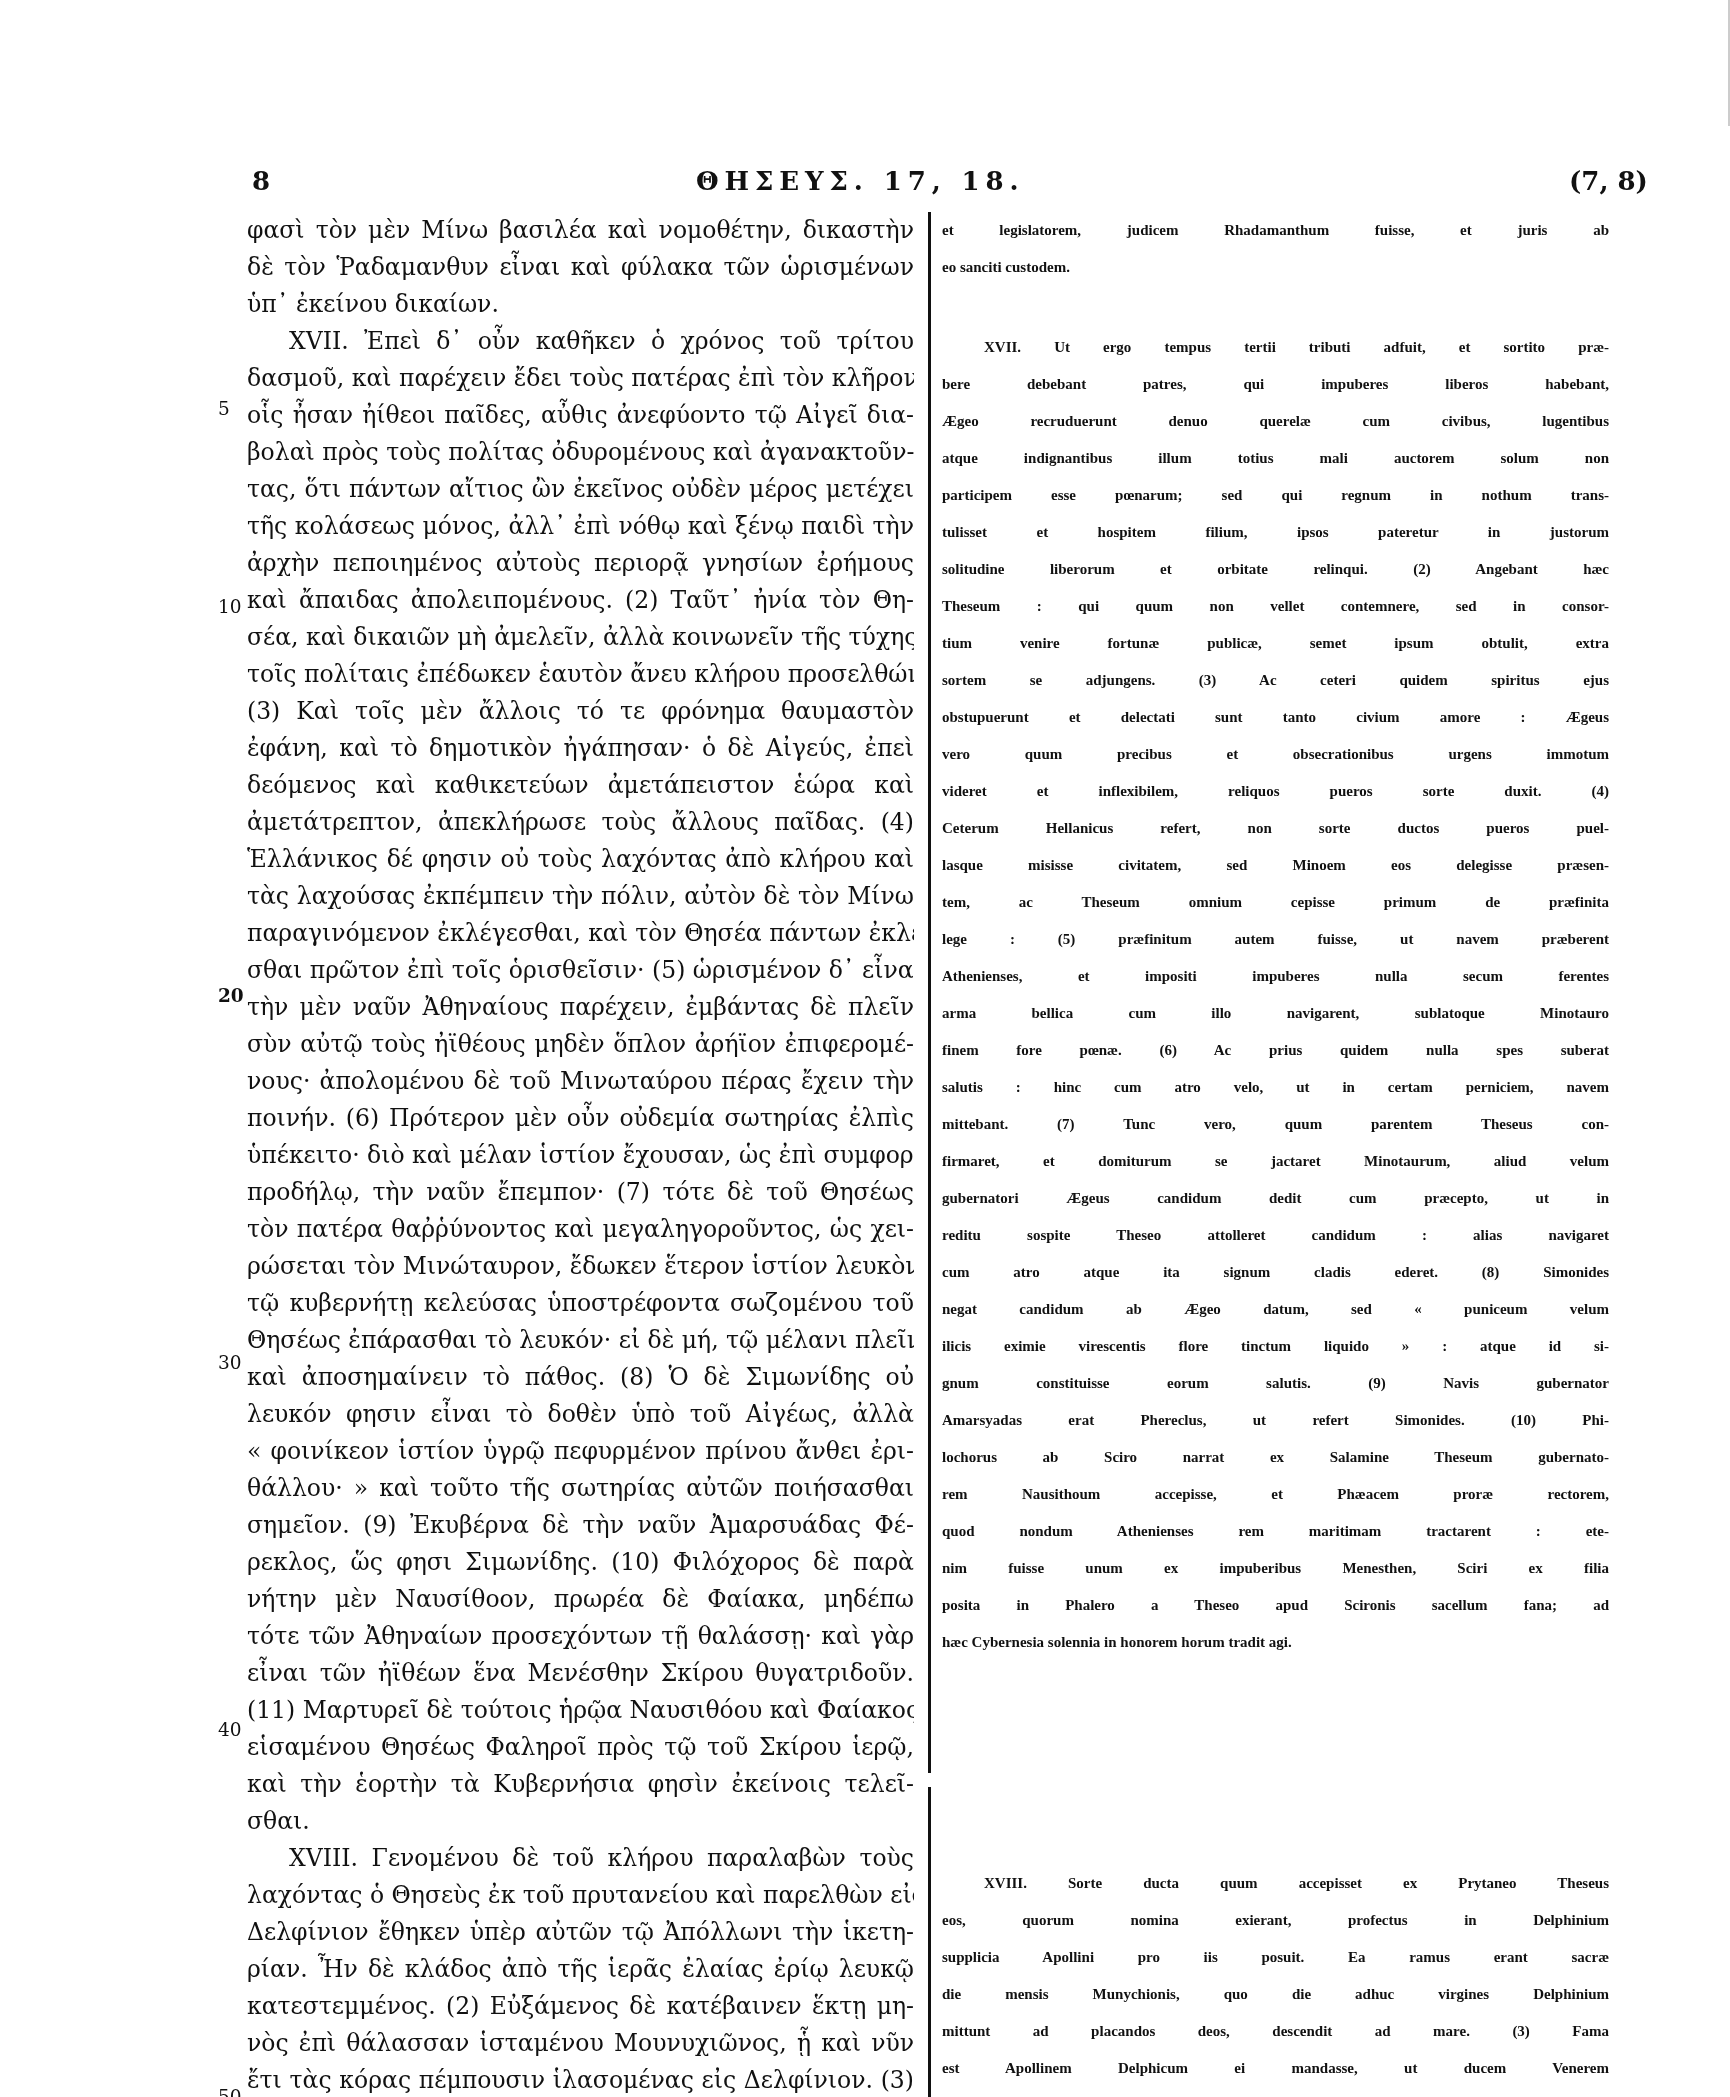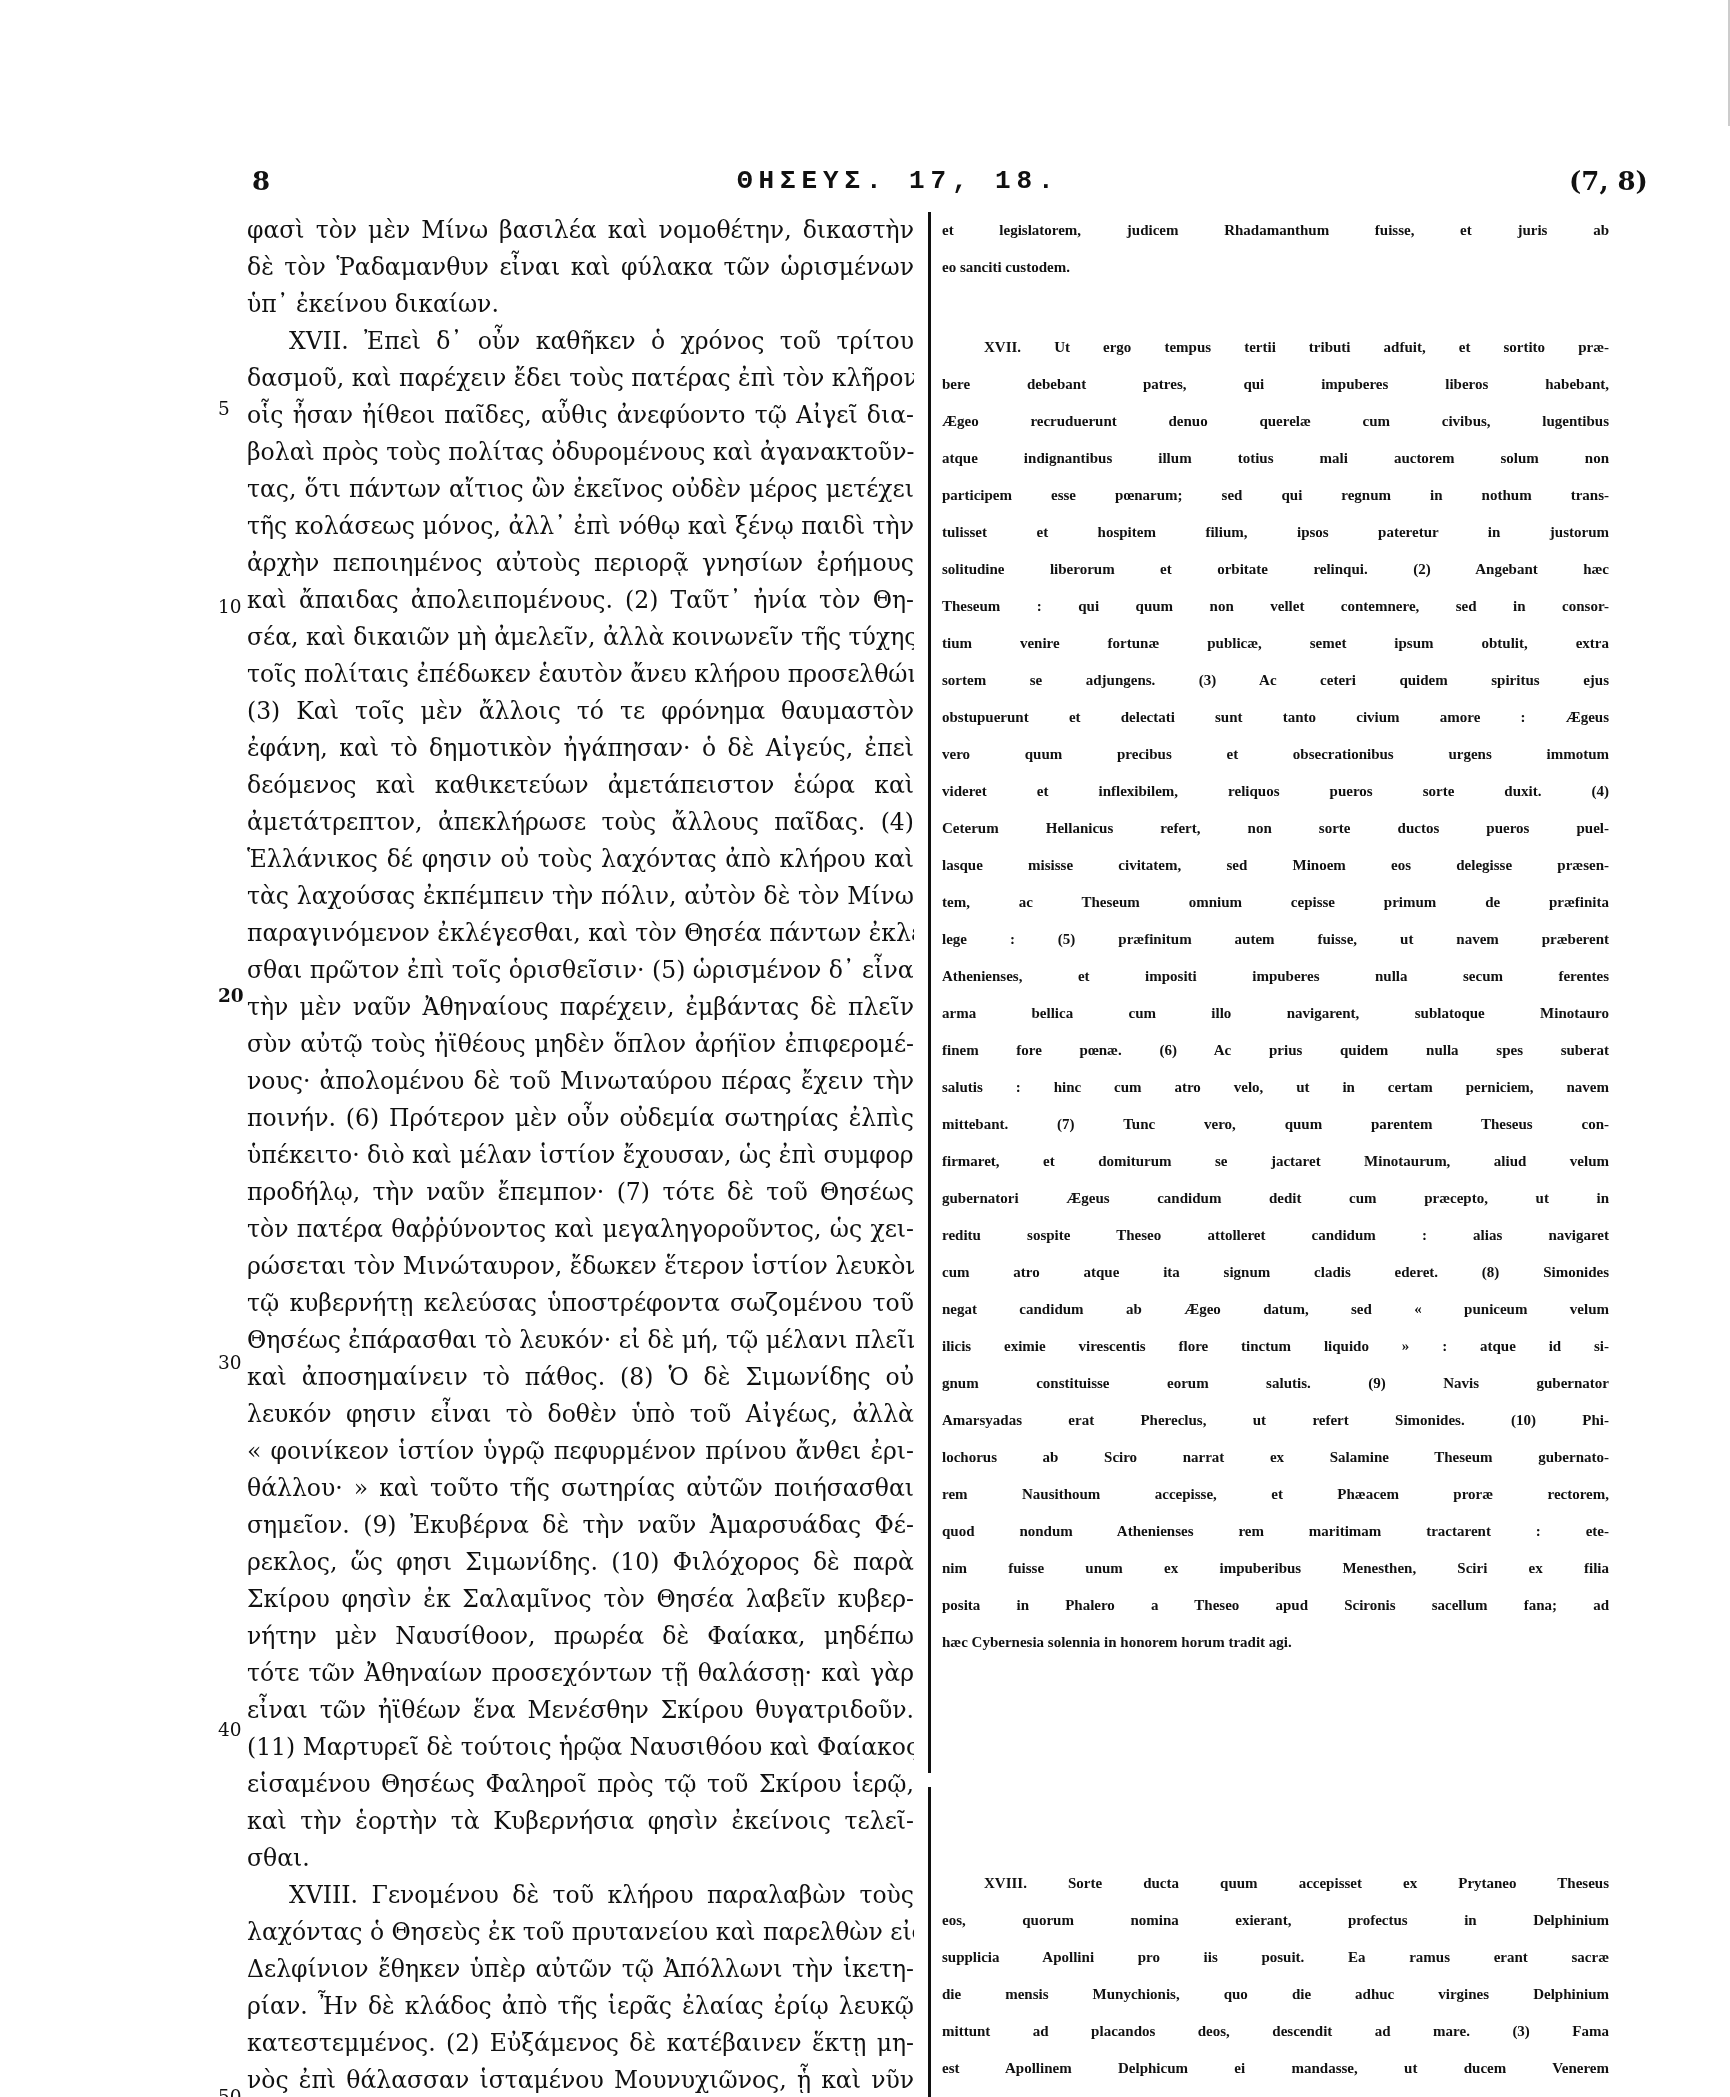--- a/index.html
+++ b/index.html
@@ -1,19 +1,19 @@
 <!DOCTYPE html>
 <html style="font-size:6.7px"><head>
 <meta charset="utf-8">
 <style>
   html, body { margin:0; padding:0; background:#ffffff; }
   body { width:1730px; height:2563px; position:relative; overflow:hidden; color:#111; }
   .hdr { position:absolute; top:166px; font-family:"DejaVu Serif", serif; font-weight:bold; font-size:26px; }
   #pg { left:252px; }
-  #title { left:737px; letter-spacing:5.9px;font-family:Liberation Mono, monospace; }
+  #title { left:696px; letter-spacing:5.9px; }
   #pgref { left:1569px; }
   .col { position:absolute; font-family:"DejaVu Serif", serif; font-size:23.5px; line-height:37px; }
   .greek { left:247px; top:212px; width:667px; }
   .latin { font-family:"Liberation Serif", serif; font-weight:bold; font-size:15px; left:942px; width:667px; }
   .latin1 { top:212px; }
   .latin2 { top:329px; }
   .latin3 { top:1865px; }
   .ln { display:block; white-space:nowrap; text-align:justify; text-align-last:justify; height:37px; overflow:hidden; }
   .ln.last { text-align-last:left; }
   .ln.ind { text-indent:42px; }
@@ -68,21 +68,20 @@
     <span class="ln">τὸν πατέρα θαῤῥύνοντος καὶ μεγαληγοροῦντος, ὡς χει-</span>
     <span class="ln">ρώσεται τὸν Μινώταυρον, ἔδωκεν ἕτερον ἱστίον λευκὸν</span>
     <span class="ln">τῷ κυβερνήτῃ κελεύσας ὑποστρέφοντα σωζομένου τοῦ</span>
     <span class="ln">Θησέως ἐπάρασθαι τὸ λευκόν· εἰ δὲ μή, τῷ μέλανι πλεῖν</span>
     <span class="ln">καὶ ἀποσημαίνειν τὸ πάθος. (8) Ὁ δὲ Σιμωνίδης οὐ</span>
     <span class="ln">λευκόν φησιν εἶναι τὸ δοθὲν ὑπὸ τοῦ Αἰγέως, ἀλλὰ</span>
     <span class="ln">« φοινίκεον ἱστίον ὑγρῷ πεφυρμένον πρίνου ἄνθει ἐρι-</span>
     <span class="ln">θάλλου· » καὶ τοῦτο τῆς σωτηρίας αὐτῶν ποιήσασθαι</span>
     <span class="ln">σημεῖον. (9) Ἐκυβέρνα δὲ τὴν ναῦν Ἀμαρσυάδας Φέ-</span>
     <span class="ln">ρεκλος, ὥς φησι Σιμωνίδης. (10) Φιλόχορος δὲ παρὰ</span>
-    <span class="ln">Σκίρου φησὶν ἐκ Σαλαμῖνος τὸν Θησέα λαβεῖν κυβερ-</span>
     <span class="ln">νήτην μὲν Ναυσίθοον, πρωρέα δὲ Φαίακα, μηδέπω</span>
     <span class="ln">τότε τῶν Ἀθηναίων προσεχόντων τῇ θαλάσσῃ· καὶ γὰρ</span>
     <span class="ln">εἶναι τῶν ἠϊθέων ἕνα Μενέσθην Σκίρου θυγατριδοῦν.</span>
     <span class="ln">(11) Μαρτυρεῖ δὲ τούτοις ἡρῷα Ναυσιθόου καὶ Φαίακος</span>
     <span class="ln">εἱσαμένου Θησέως Φαληροῖ πρὸς τῷ τοῦ Σκίρου ἱερῷ,</span>
     <span class="ln">καὶ τὴν ἑορτὴν τὰ Κυβερνήσια φησὶν ἐκείνοις τελεῖ-</span>
     <span class="ln last">σθαι.</span>
     <span class="ln ind">XVIII. Γενομένου δὲ τοῦ κλήρου παραλαβὼν τοὺς</span>
     <span class="ln">λαχόντας ὁ Θησεὺς ἐκ τοῦ πρυτανείου καὶ παρελθὼν εἰς</span>
     <span class="ln">Δελφίνιον ἔθηκεν ὑπὲρ αὐτῶν τῷ Ἀπόλλωνι τὴν ἱκετη-</span>

